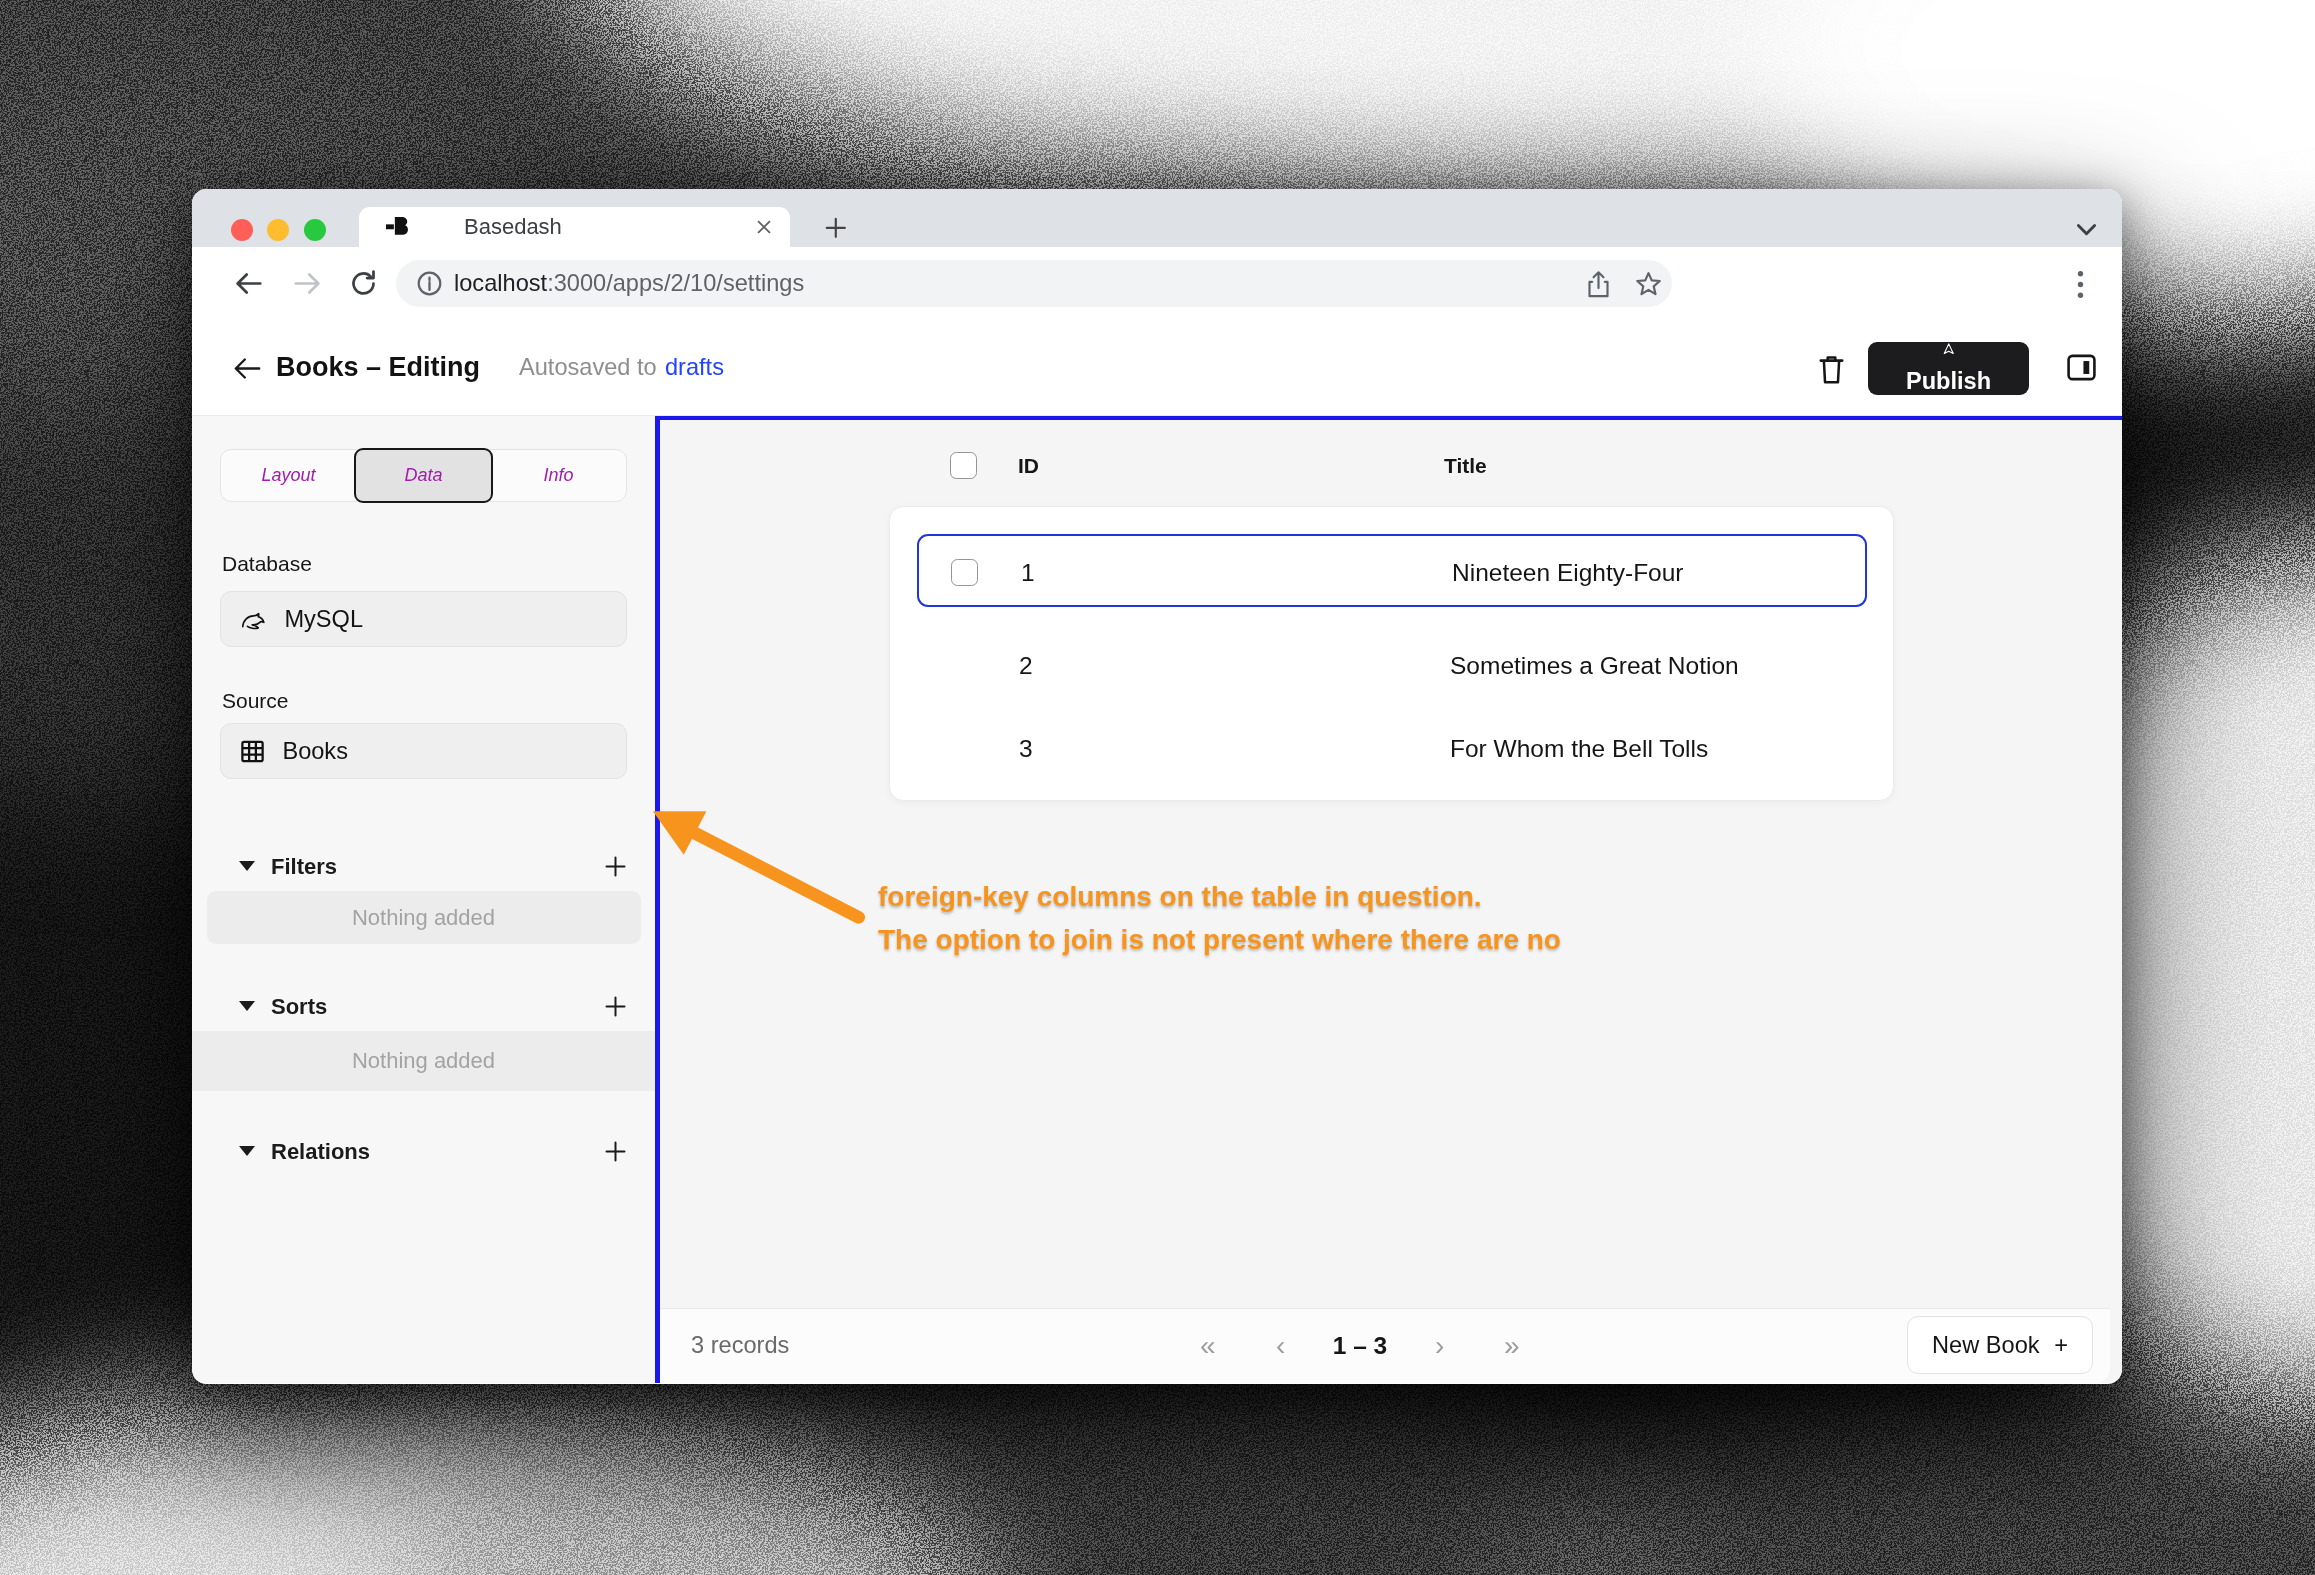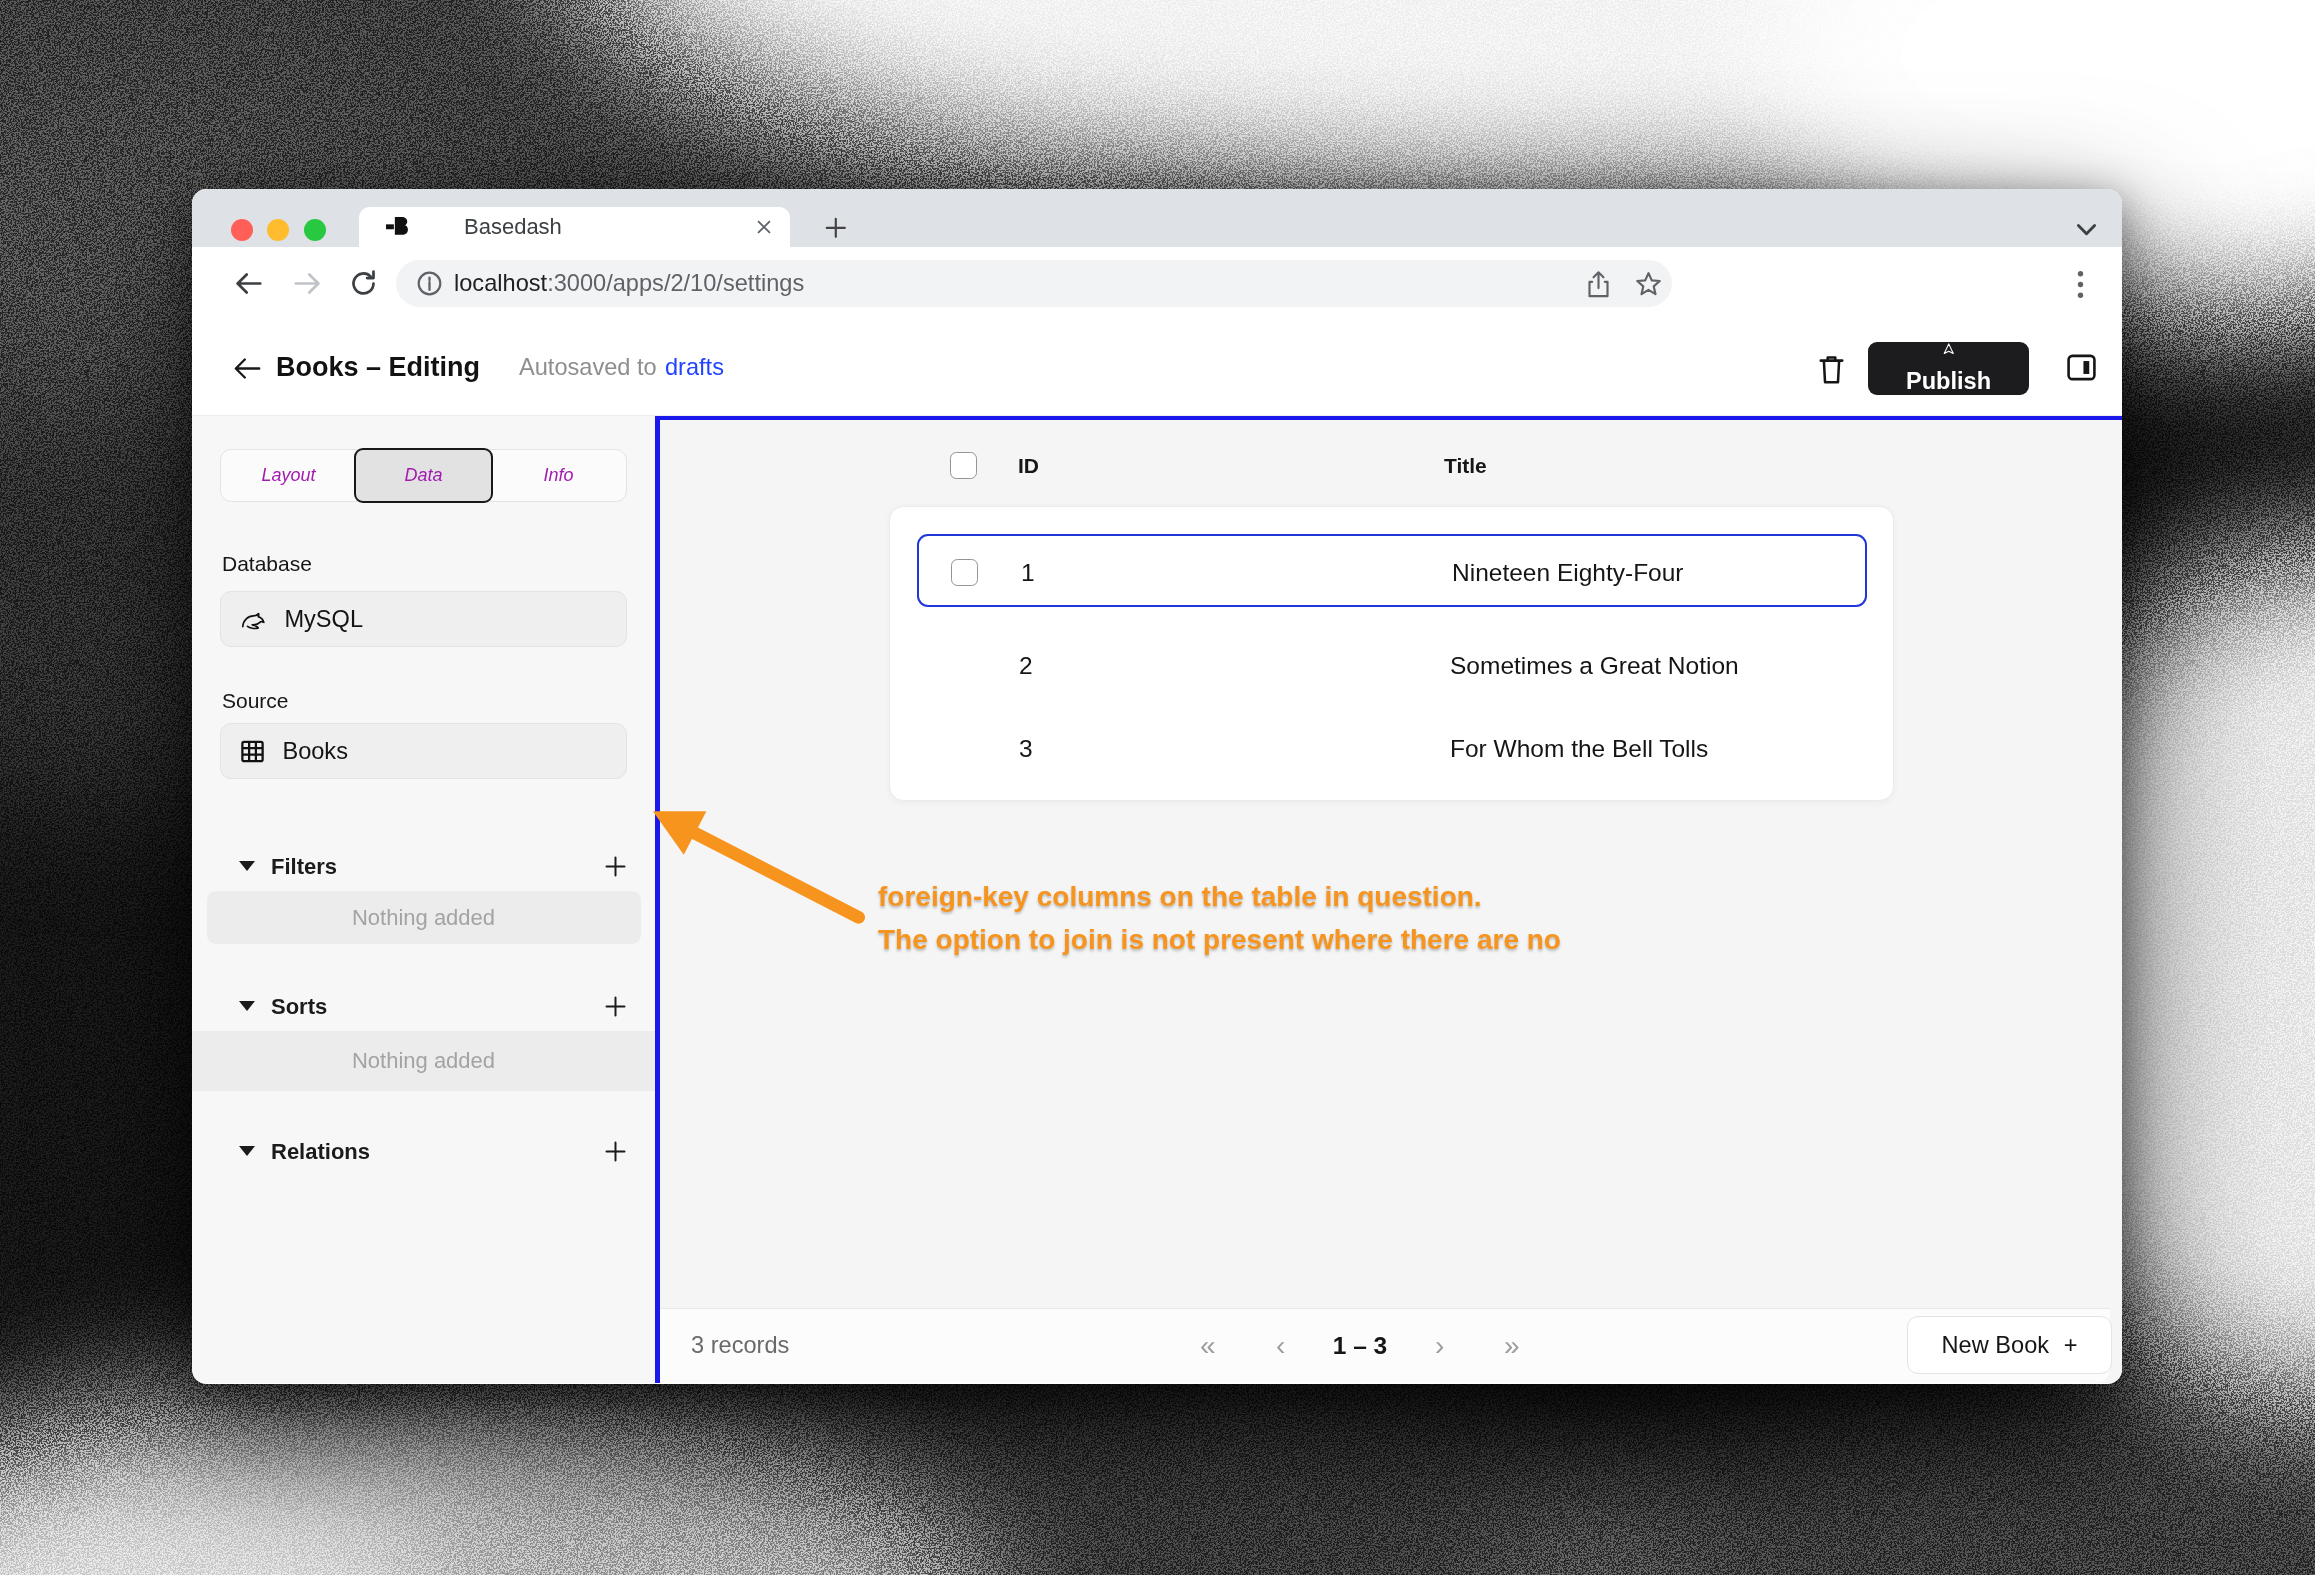--- a/index.html
+++ b/index.html
@@ -76,21 +76,21 @@
   .row.selected{border:2.7px solid #2136d9;border-radius:11px;}
 
   .tfooter{position:absolute;left:0;top:888px;right:12px;height:75px;background:#fcfcfc;border-top:1.4px solid #e8e8e8;border-radius:0 0 14.5px 0;padding-left:31px;}
   .records{position:absolute;left:31px;top:0;line-height:73px;font-size:23.6px;color:#6a6a6a;}
   .pg{position:absolute;top:0;line-height:73px;font-size:28px;color:#9c9c9c;}
   .pg.range{left:650px;width:100px;text-align:center;font-size:24.5px;font-weight:700;color:#161616;}
   .pg.first{left:540px;}
   .pg.prev{left:616px;}
   .pg.next{left:775px;}
   .pg.last{left:844px;}
-  .newbook{position:absolute;left:1247px;top:7.3px;width:205px;height:58px;background:#fff;border:1.4px solid #e3e3e3;border-radius:11px;
+  .newbook{position:absolute;left:1247px;top:7.3px;width:186px;height:58px;background:#fff;border:1.4px solid #e3e3e3;border-radius:11px;
     display:flex;align-items:center;justify-content:center;gap:14.5px;font-size:23.6px;color:#161616;}
 
   
   .anno-arrow{position:absolute;left:627px;top:804px;z-index:10;}
   .anno-text{position:absolute;left:878px;top:875px;width:918px;z-index:10;font-size:28px;font-weight:700;
     color:#f7941e;line-height:43px;text-shadow:0 1.8px 2.7px rgba(70,70,70,.35);}
 </style>
 </head>
 <body>
 

